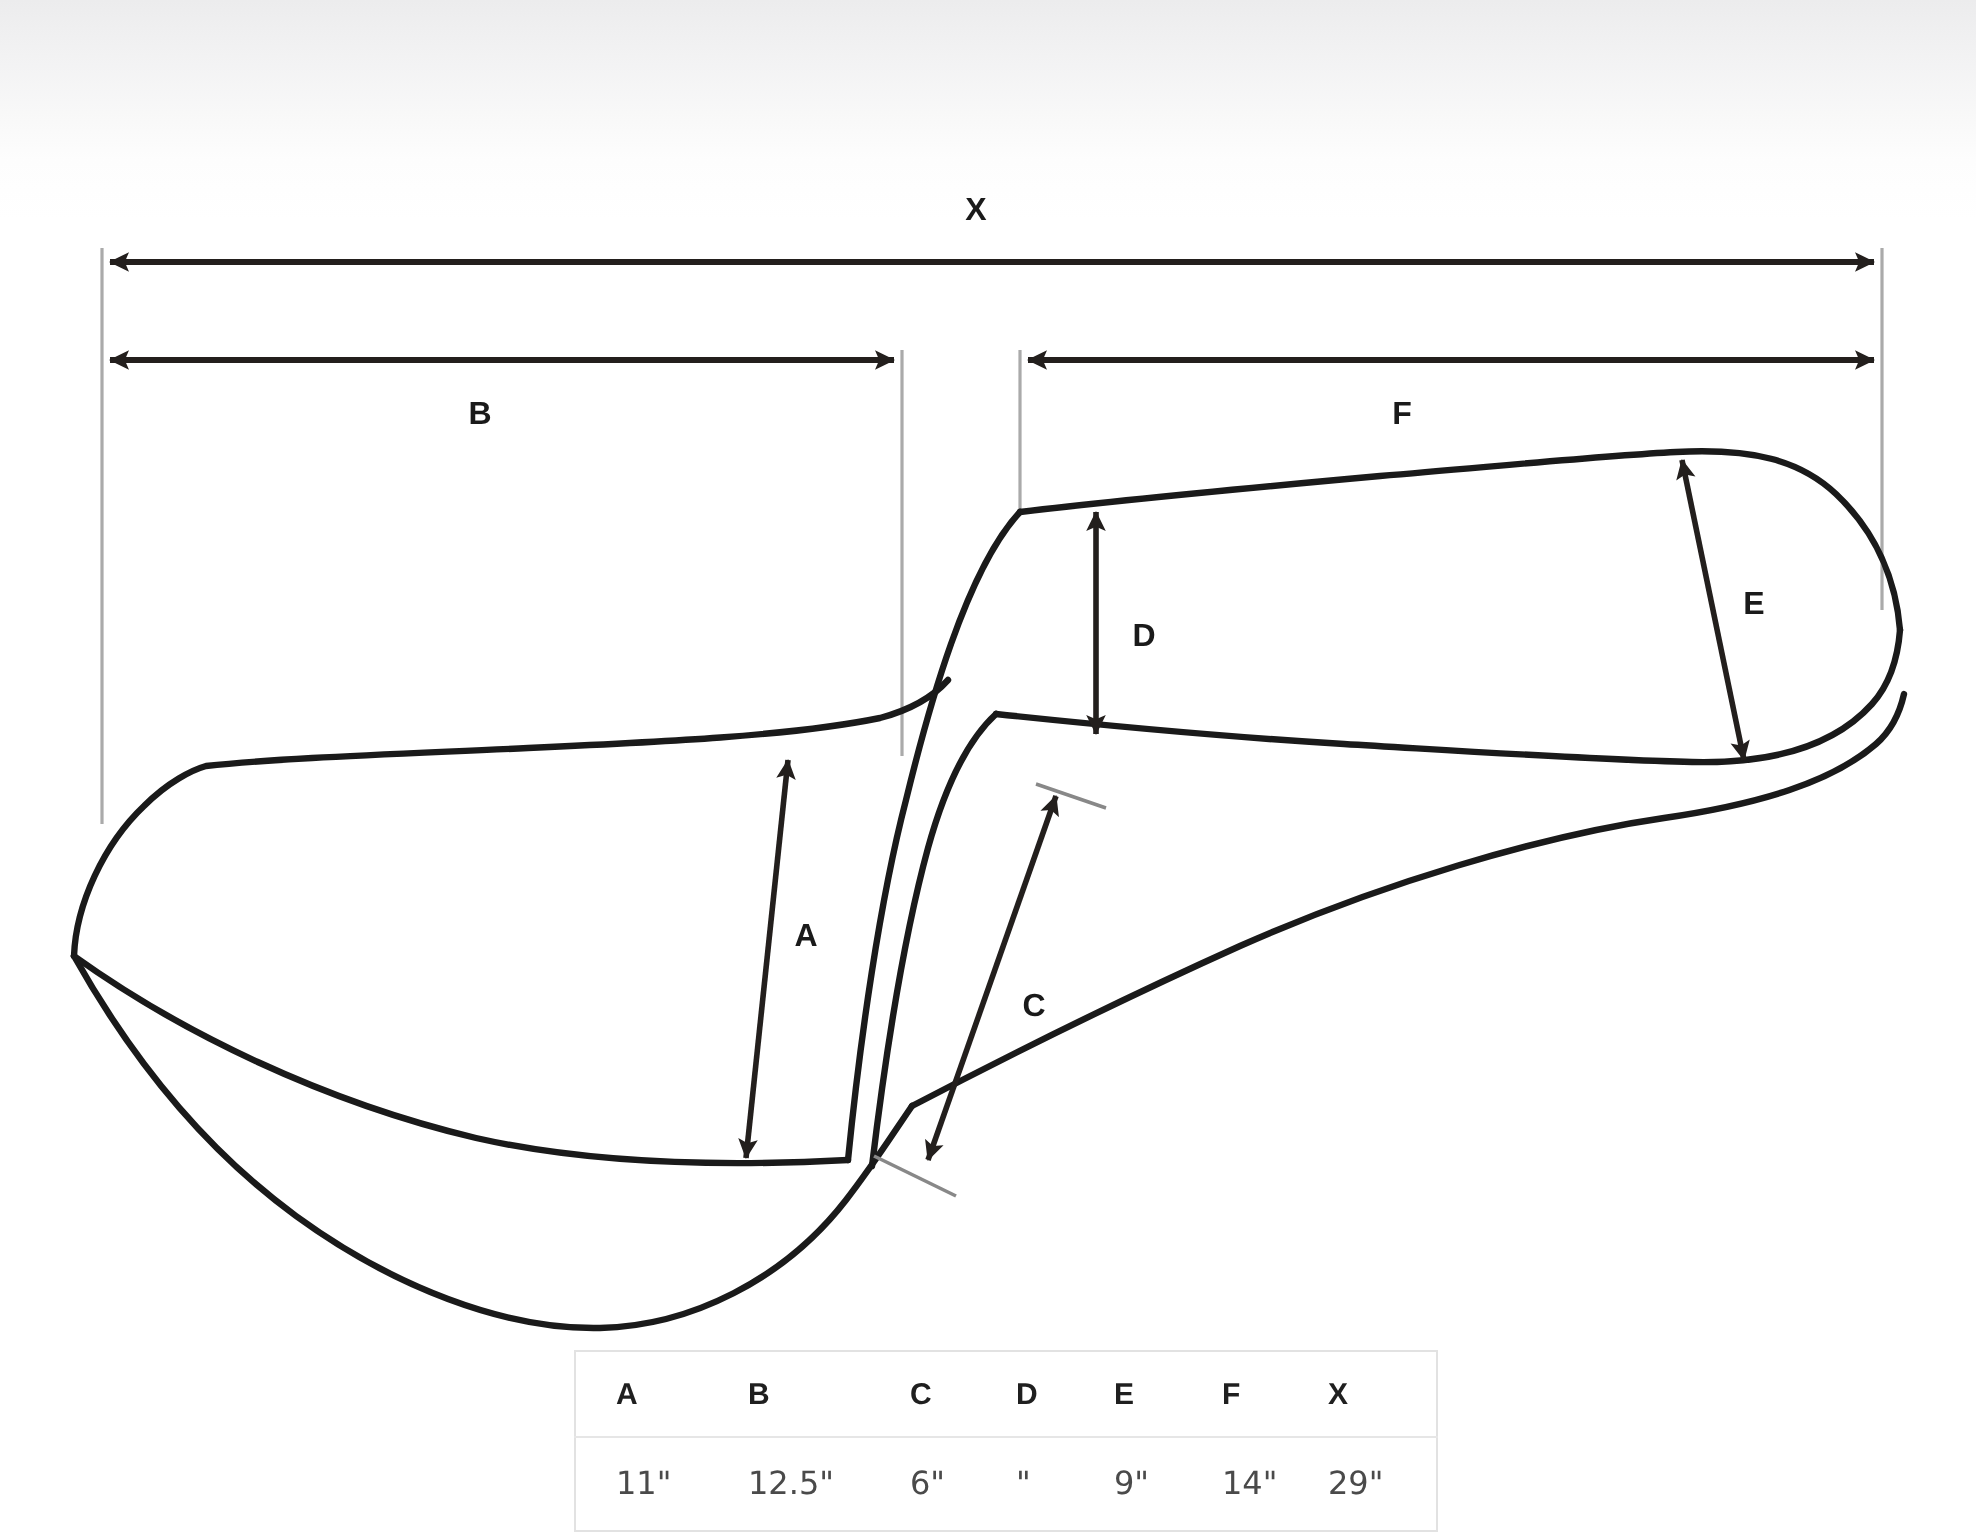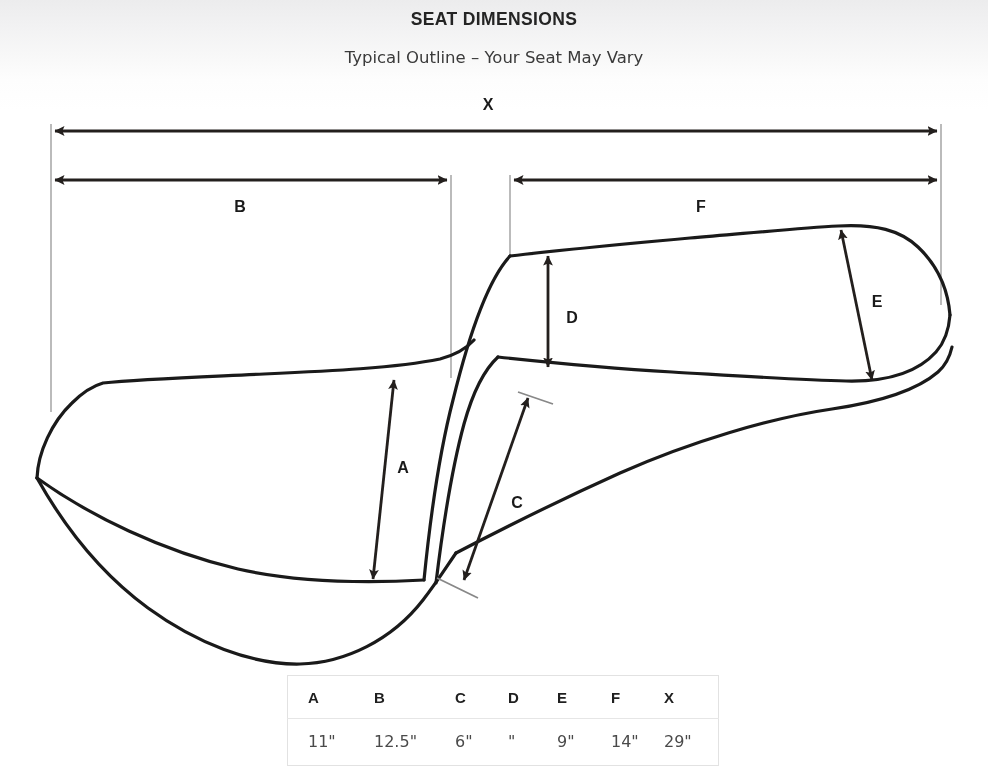--- a/index.html
+++ b/index.html
@@ -93,24 +93,20 @@
   #spec-table th:nth-child(4), #spec-table td:nth-child(4) { width: 49px; }
   #spec-table th:nth-child(5), #spec-table td:nth-child(5) { width: 54px; }
   #spec-table th:nth-child(6), #spec-table td:nth-child(6) { width: 53px; }
   #spec-table th:nth-child(7), #spec-table td:nth-child(7) { width: 54px; }
 </style>
 </head>
 <body>
 
 <div id="page">
 
-  <div class="header">
-    <div class="title">SEAT DIMENSIONS</div>
-    <div class="subtitle">Typical Outline – Your Seat May Vary</div>
-  </div>
 
   <svg id="diagram" viewBox="0 0 988 700" width="988" height="700" xmlns="http://www.w3.org/2000/svg">
 
     <defs>
       <marker id="arrHead" markerWidth="11" markerHeight="11" refX="9.5" refY="5.5" orient="auto" markerUnits="userSpaceOnUse">
         <path d="M 0,0.6 L 10,5.5 L 0,10.4 L 2.1,5.5 Z" fill="#231f1d"></path>
       </marker>
       <marker id="arrTail" markerWidth="11" markerHeight="11" refX="1.5" refY="5.5" orient="auto" markerUnits="userSpaceOnUse">
         <path d="M 11,0.6 L 1,5.5 L 11,10.4 L 8.9,5.5 Z" fill="#231f1d"></path>
       </marker>

